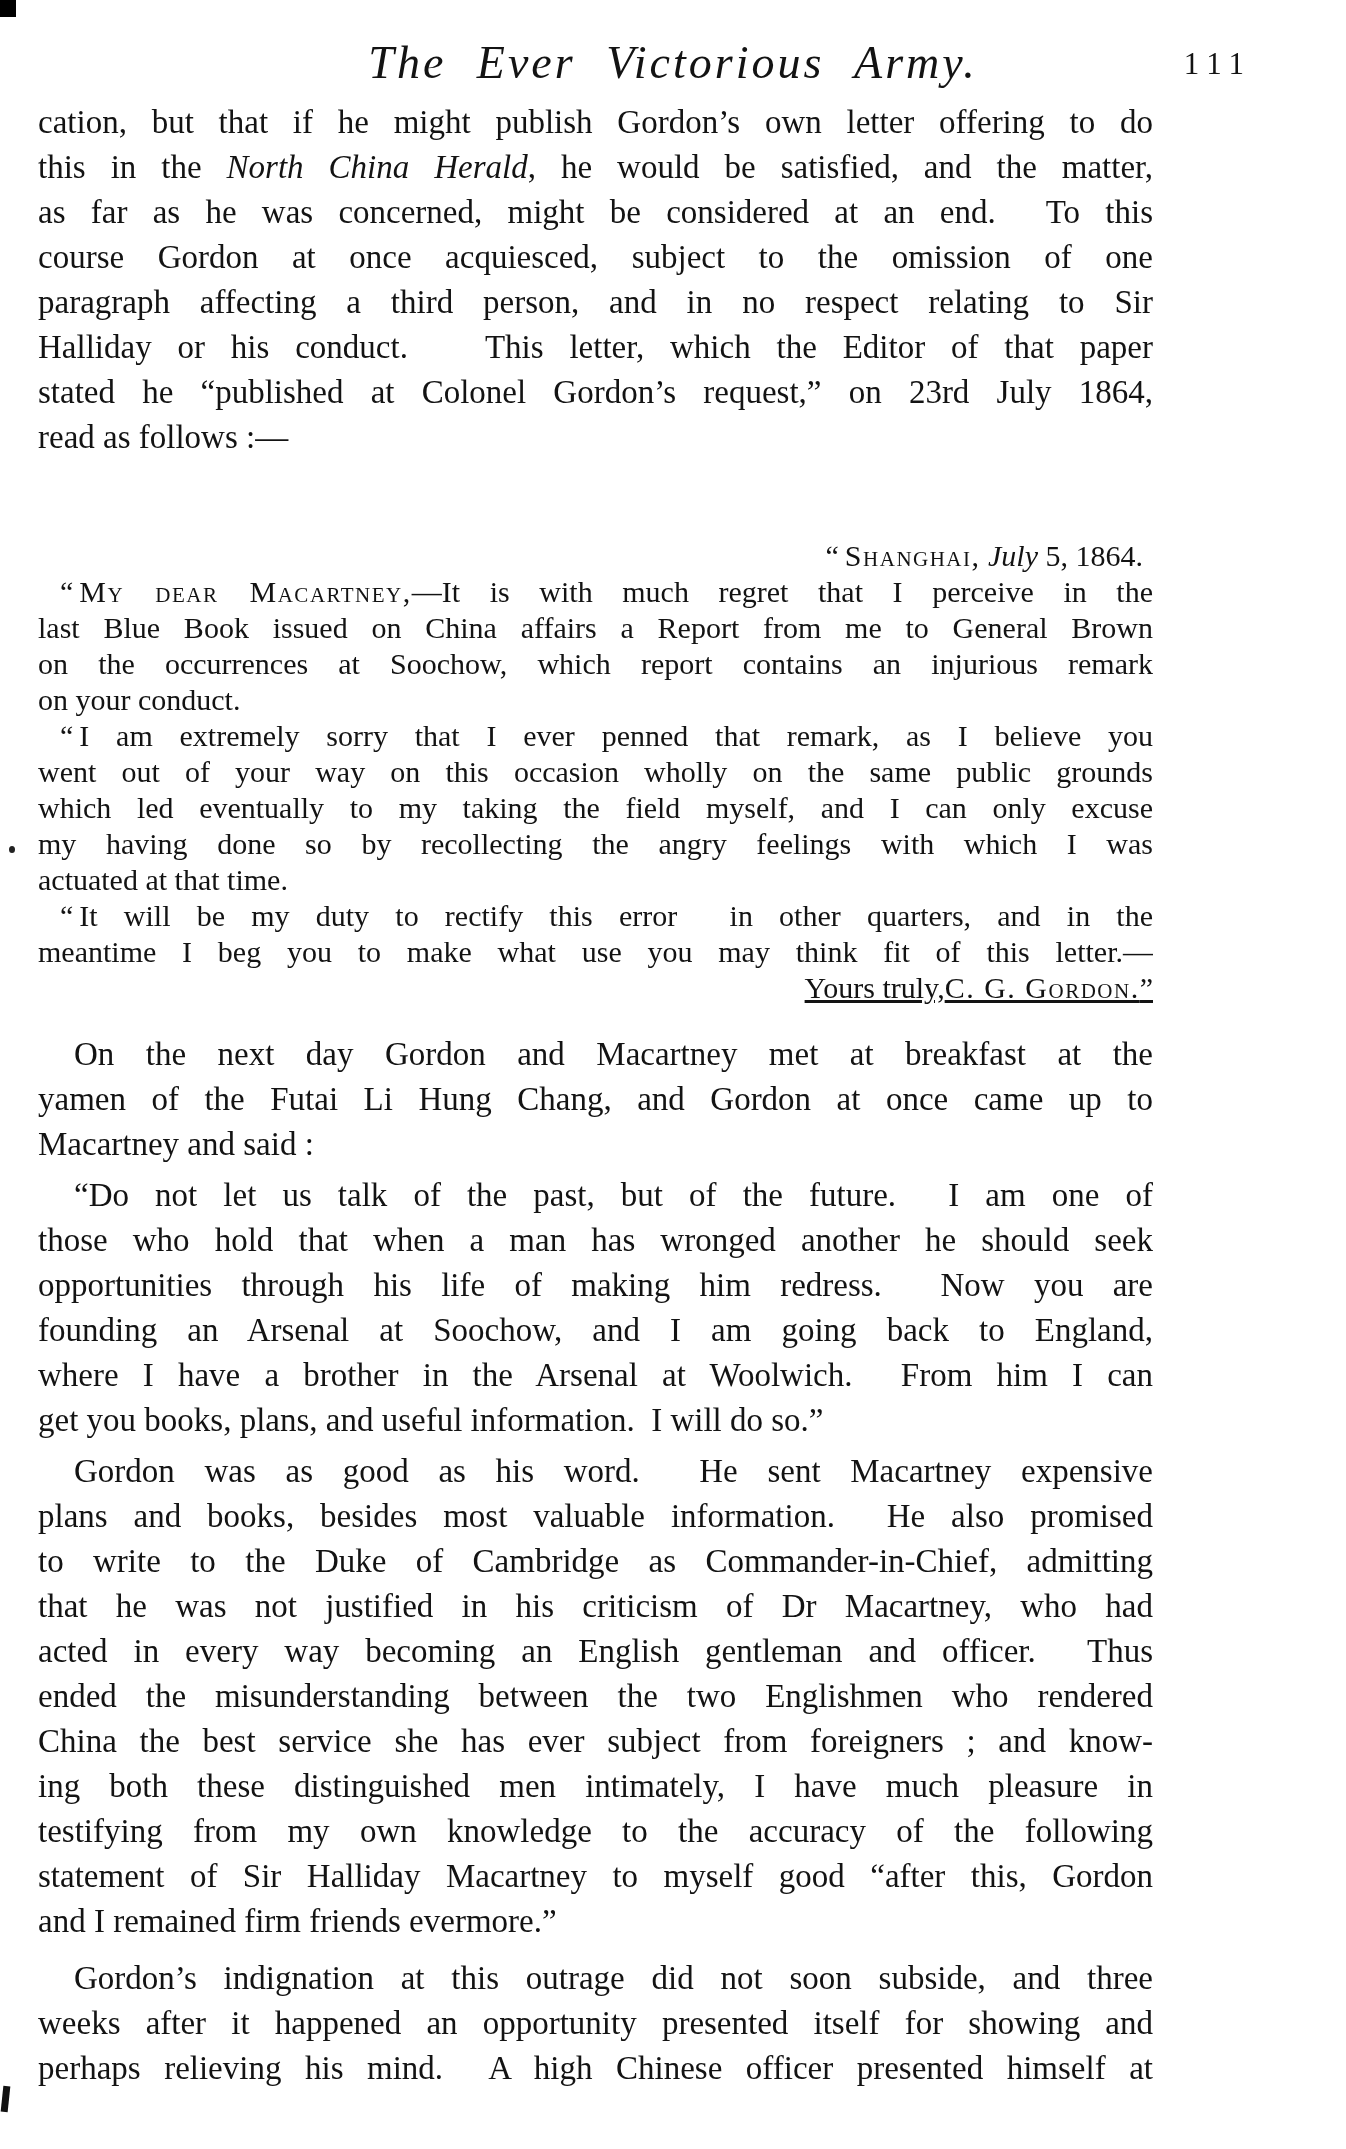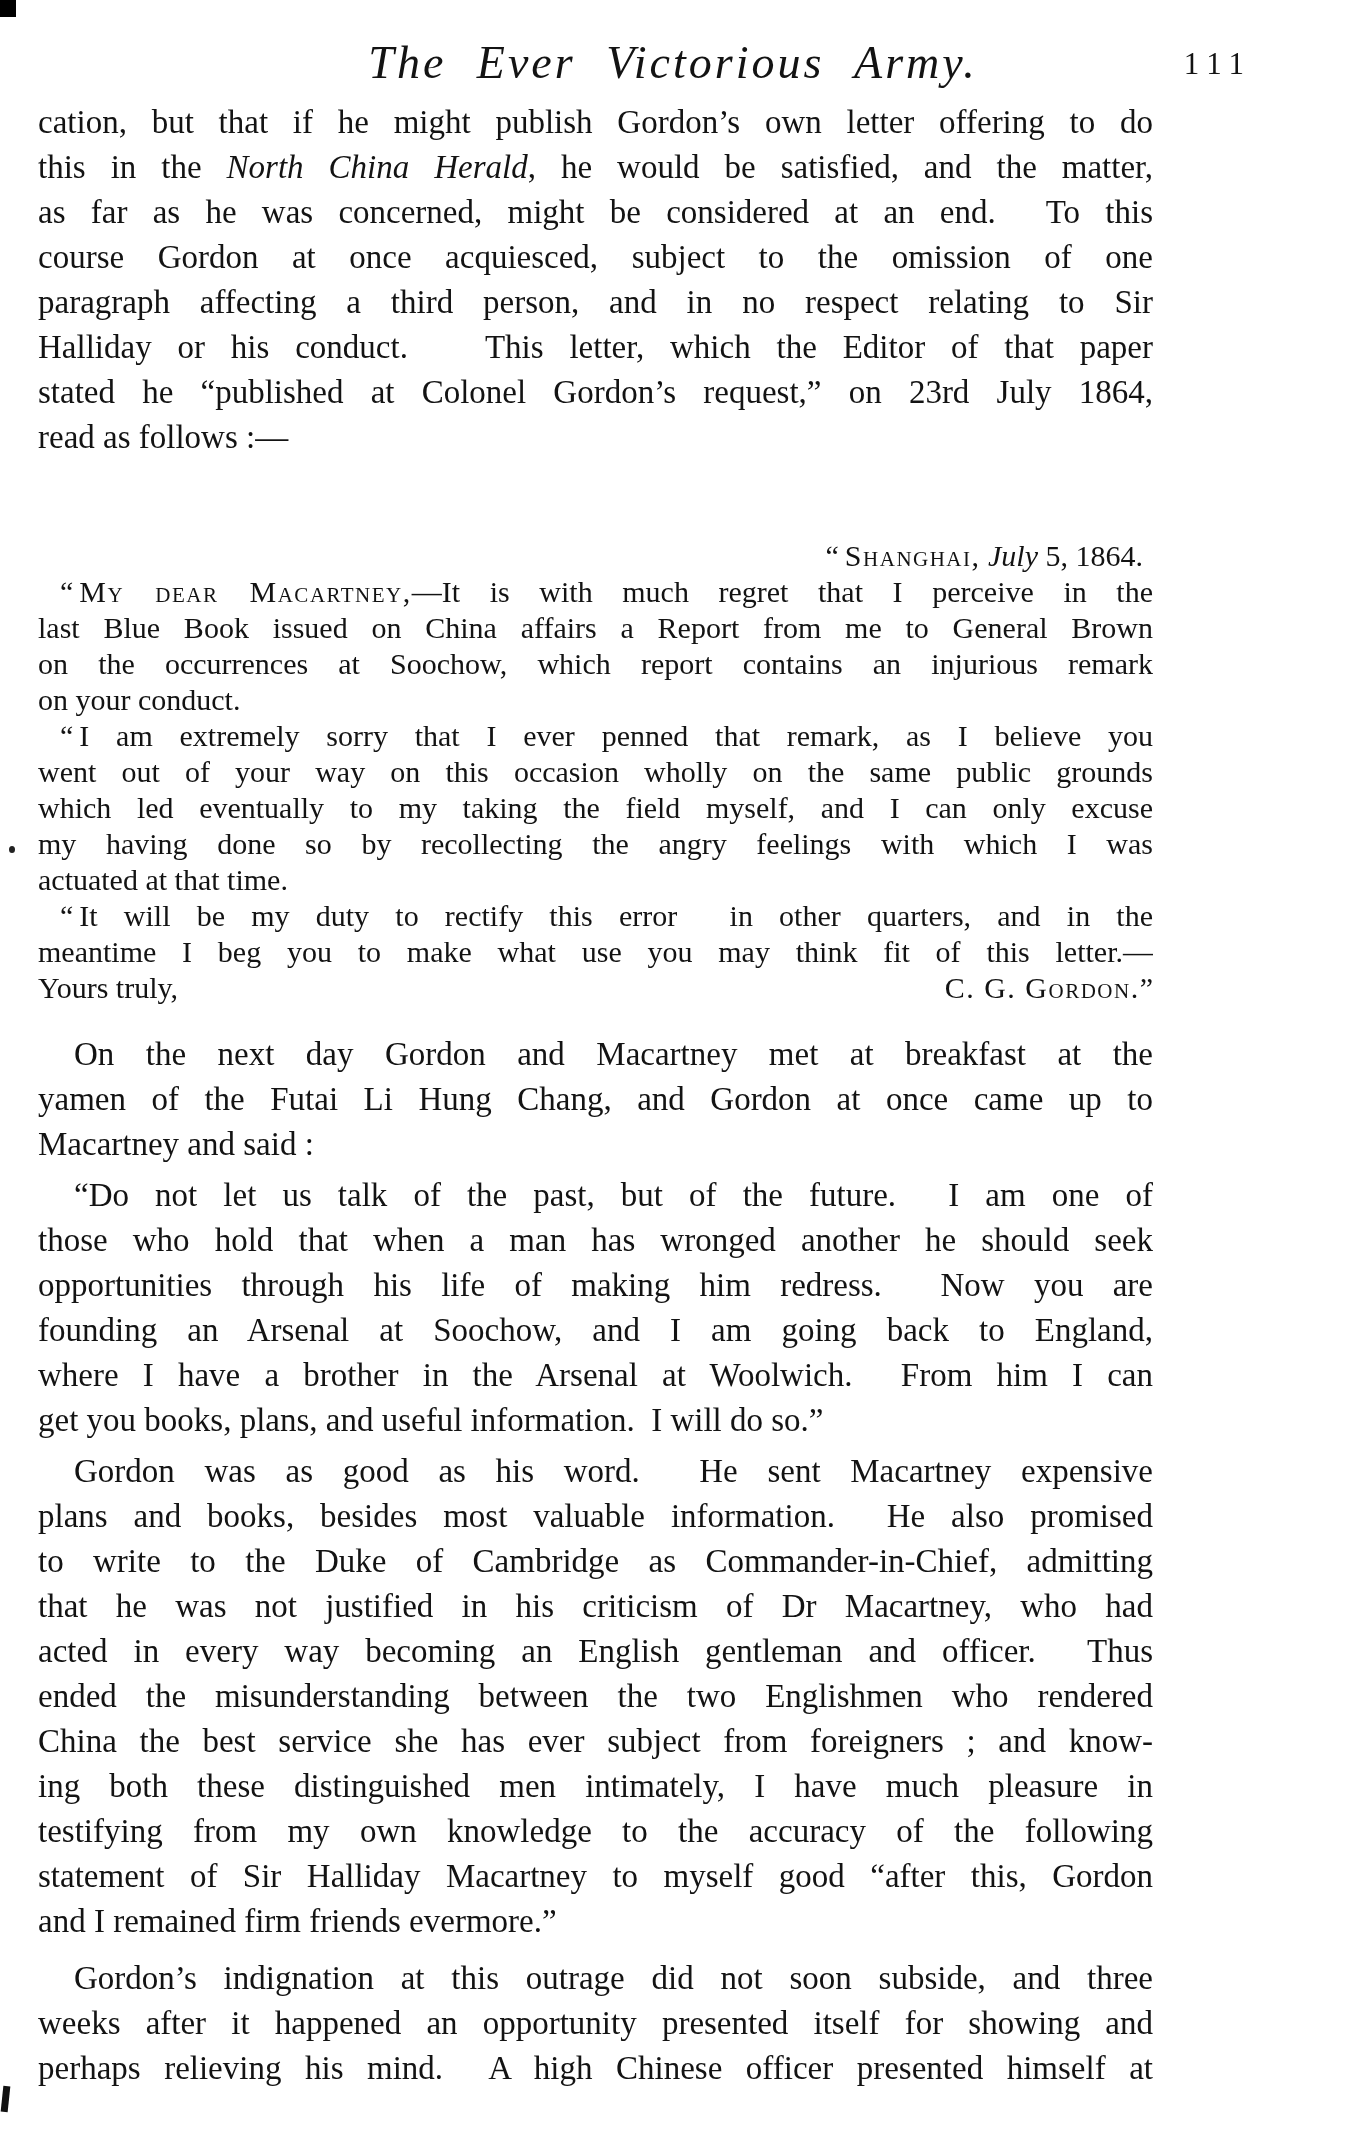--- a/index.html
+++ b/index.html
@@ -40,21 +40,21 @@
   .block.b-p-donot    { margin-top: 6px; }
   .block.b-p-word     { margin-top: 6px; }
   .block.b-p-indig    { margin-top: 12px; }
   .line {
     white-space: nowrap;
     text-align: justify;
     text-align-last: justify;
     overflow: hidden;
   }
   .line.short { text-align-last: left; }
-  .line.split { display: flex; justify-content: space-between; }
+  .line.split { display: flex; justify-content: flex-end; text-decoration: underline; }
   .block.dateline .line { text-align: left; text-align-last: right; padding-right: 10px; }
   .block.indent .line:first-child { padding-left: 36px; }
   .block.letter.indent .line:first-child { padding-left: 22px; }
   .st-i  { font-style: italic; }
   .st-sc { font-variant: small-caps; letter-spacing: 1.5px; }
   
   .artifact { position: absolute; background: #000; }
   .art-corner { left: 0; top: 0; width: 16px; height: 17px; }
   .art-dot    { left: 9px; top: 846px; width: 6px; height: 7px; border-radius: 50%; background: #222; }
   .art-edge   { left: 2px; top: 2086px; width: 7px; height: 26px; transform: rotate(6deg); background: #111; }

